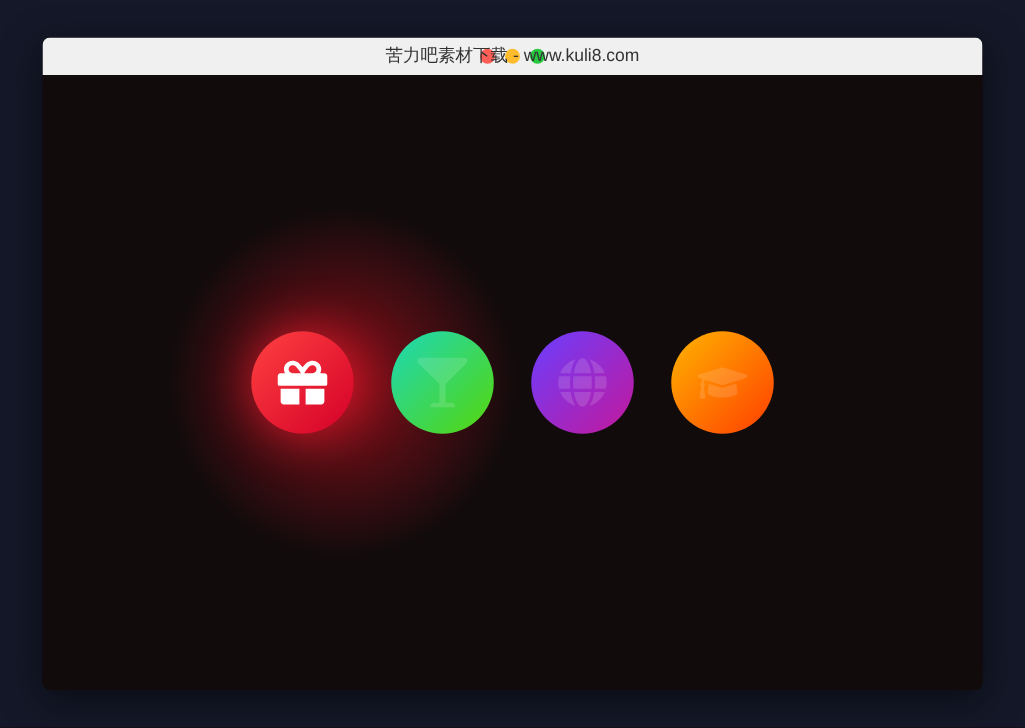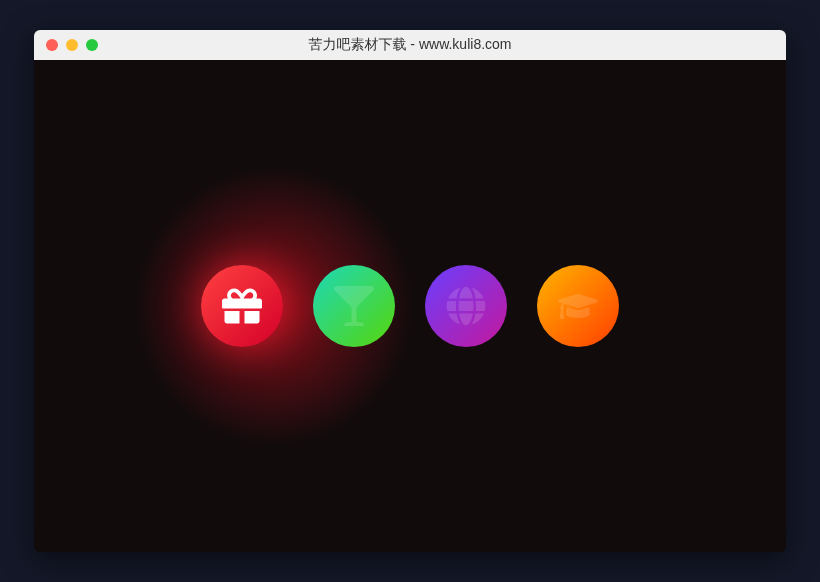--- a/index.html
+++ b/index.html
@@ -22,20 +22,21 @@
       display: flex;
       flex-direction: column;
     }
     .titlebar {
       height: 30px;
       background: #f0f0f0;
       display: flex;
       align-items: center;
       position: relative;
       padding: 0 12px;
+      justify-content: center;
     }
     .traffic-lights {
       display: flex;
       gap: 8px;
       align-items: center;
     }
     .traffic-light {
       width: 12px;
       height: 12px;
       border-radius: 50%;

